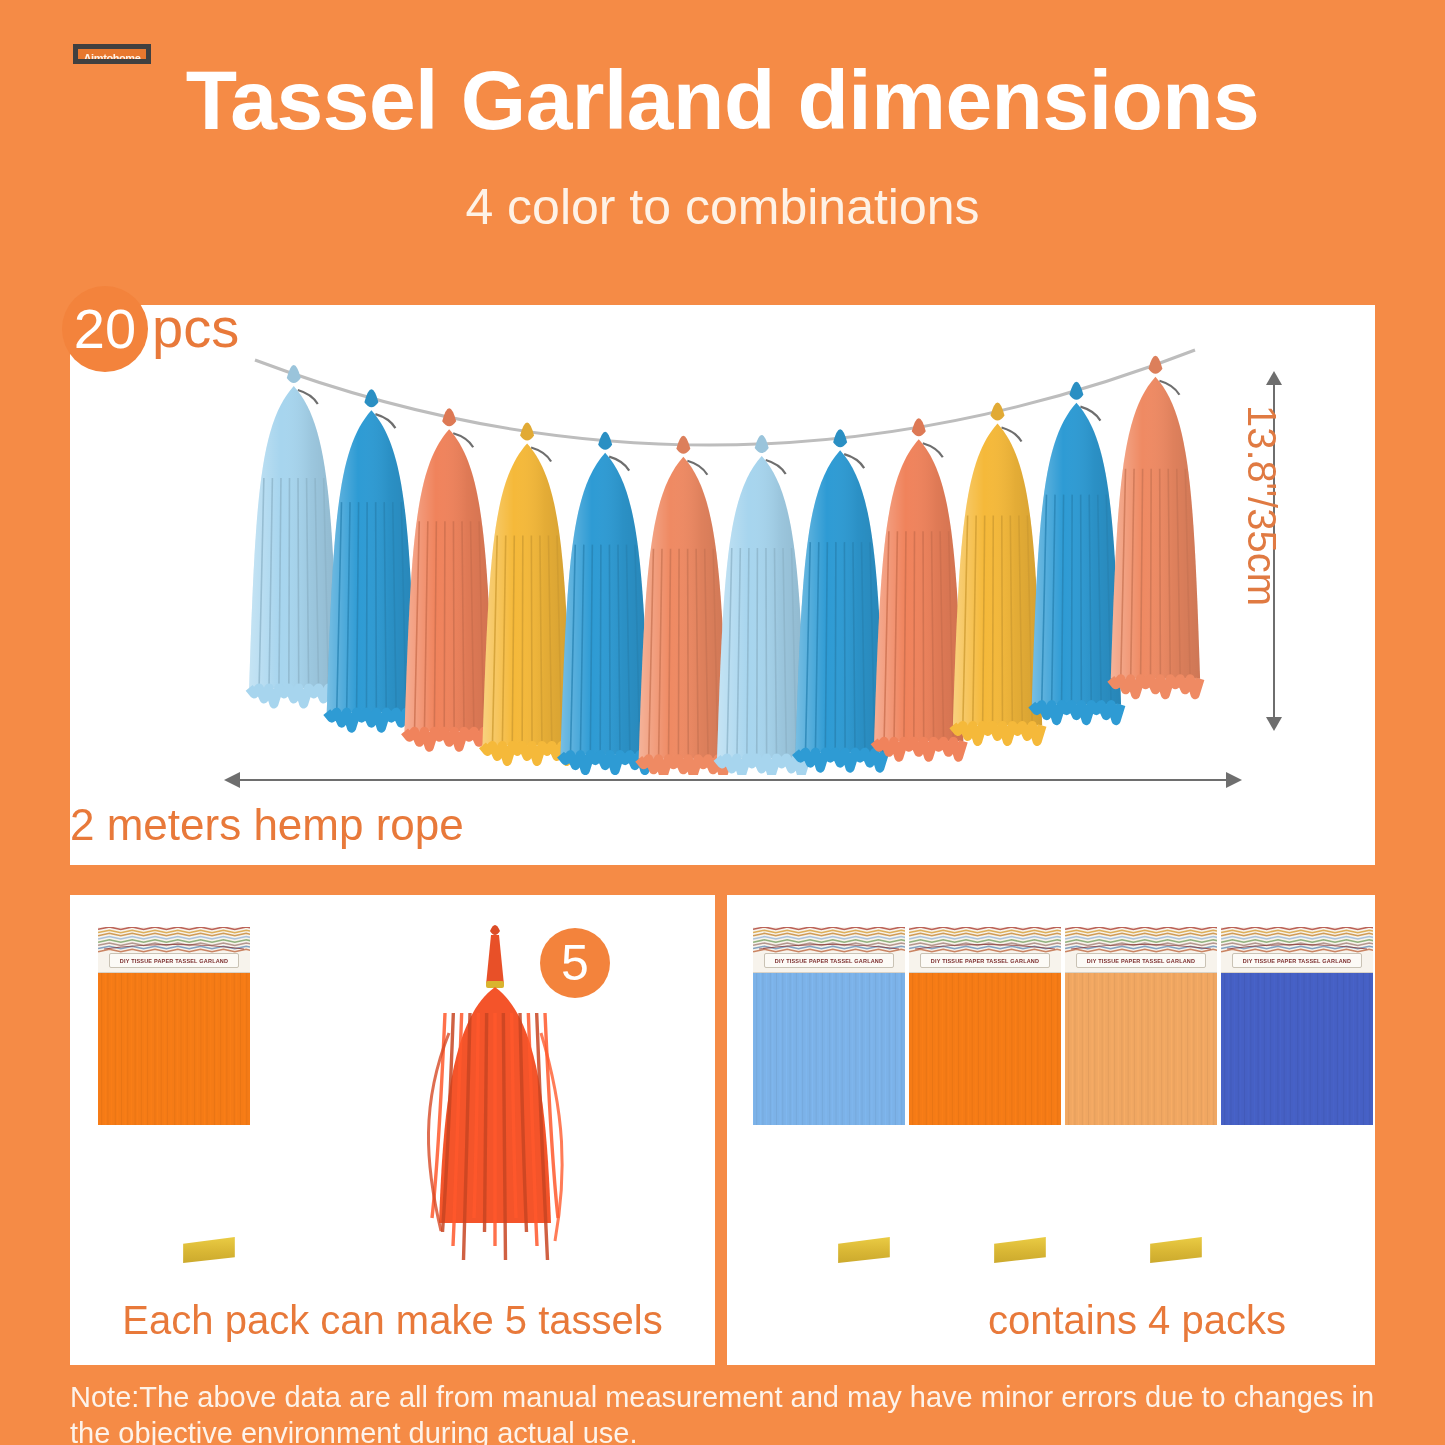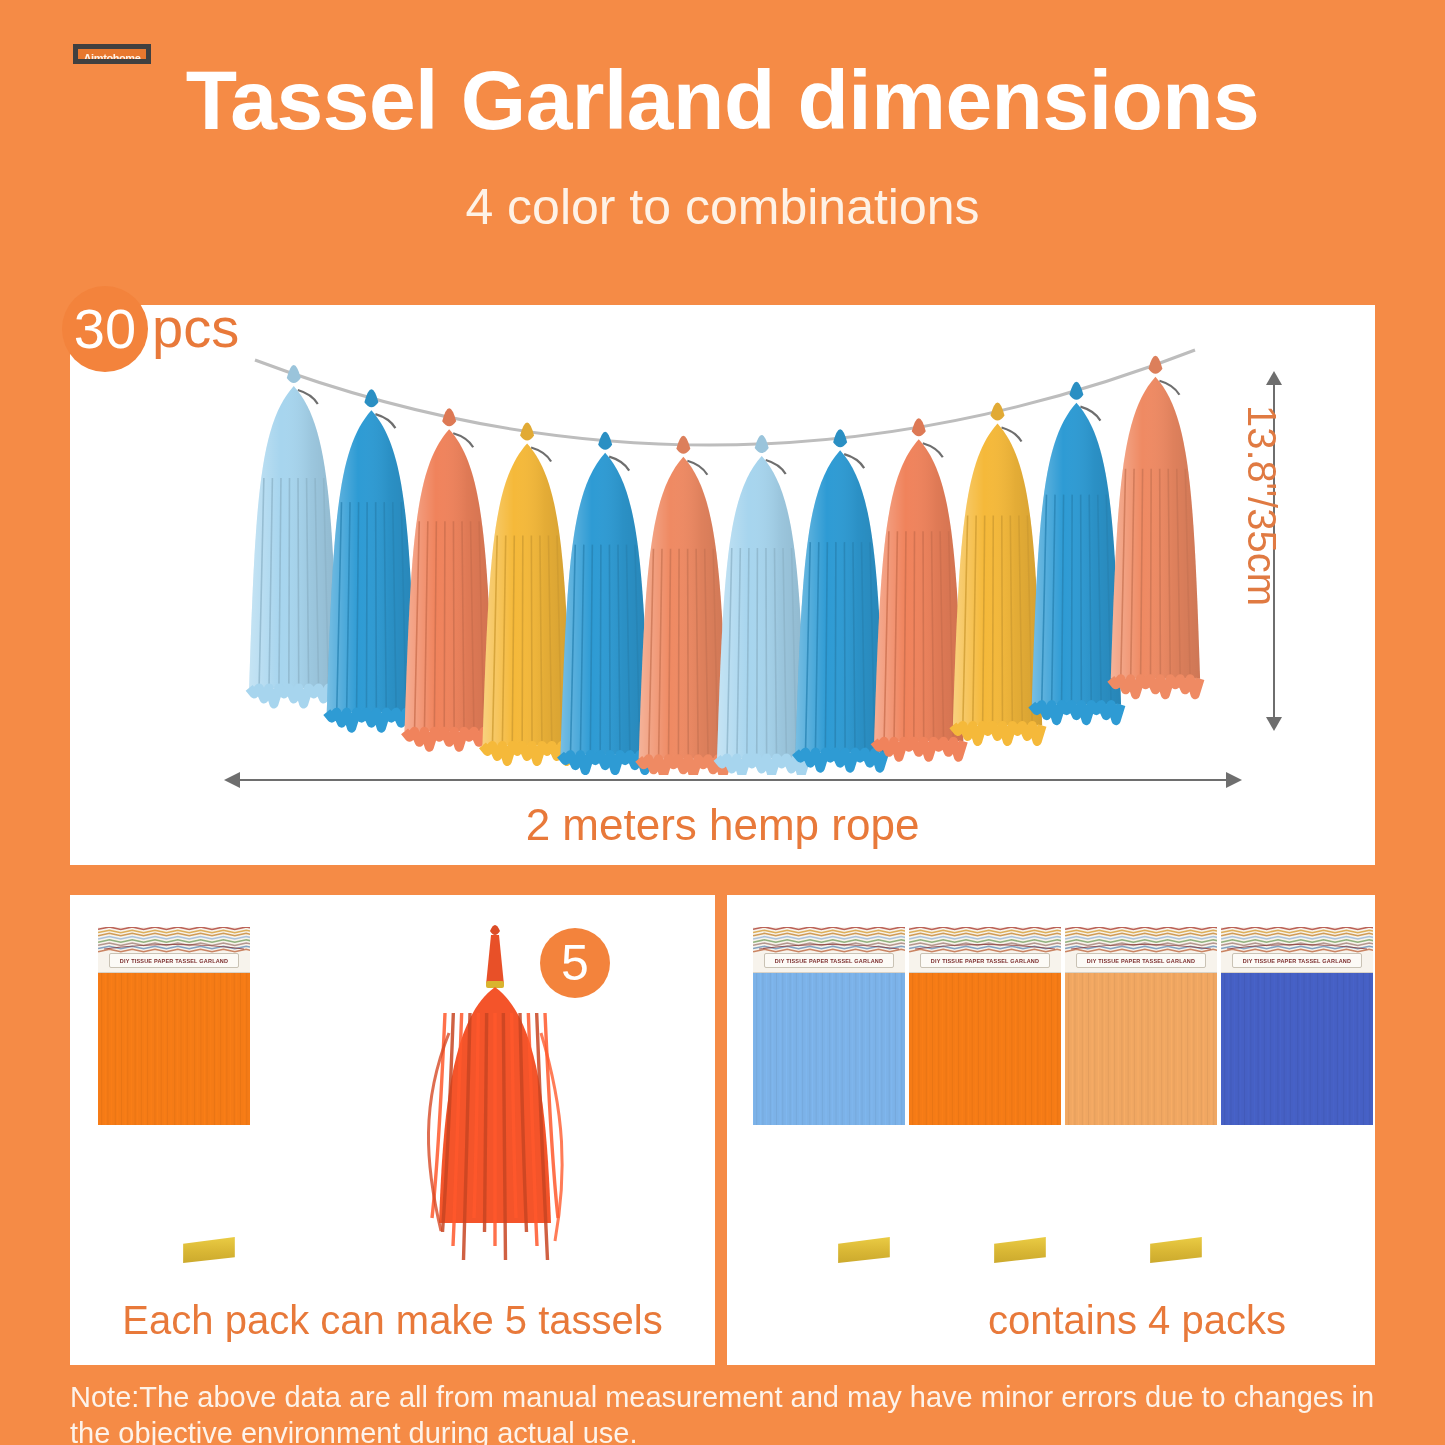--- a/index.html
+++ b/index.html
@@ -85,21 +85,21 @@
     width: 990px; height: 2px; background: #6E6E6E;
   }
   .dim-h-arrow-l, .dim-h-arrow-r {
     position: absolute; top: 467px; width: 0; height: 0;
     border-top: 8px solid transparent; border-bottom: 8px solid transparent;
   }
   .dim-h-arrow-l { left: 154px; border-right: 16px solid #6E6E6E; }
   .dim-h-arrow-r { left: 1156px; border-left: 16px solid #6E6E6E; }
   .dim-h-label {
     position: absolute; left: 0; top: 494px; width: 1305px;
-    text-align: center; color: #E8793A; font-size: 44px; line-height: 52px;
+    text-align: left; color: #E8793A; font-size: 44px; line-height: 52px;
   }
 
   
   .panel-bl {
     position: absolute; left: 70px; top: 895px;
     width: 645px; height: 470px; background: #FFFFFF;
   }
   .panel-br {
     position: absolute; left: 727px; top: 895px;
     width: 648px; height: 470px; background: #FFFFFF;
@@ -433,21 +433,21 @@
     <div class="dim-v-line"></div>
     <div class="dim-v-arrow-dn"></div>
     <div class="dim-v-label">13.8"/35cm</div>
 
     <div class="dim-h-arrow-l"></div>
     <div class="dim-h-line"></div>
     <div class="dim-h-arrow-r"></div>
     <div class="dim-h-label">2 meters hemp rope</div>
   </div>
 
-  <div class="badge-20">30</div>
+  <div class="badge-20">20</div>
   <div class="badge-20-pcs">pcs</div>
 
   <div class="panel-bl">
     <div class="pack" id="bl-pack" style="left:28px; top:32px; width:152px; height:348px;">
       <div class="pack-head">
         <svg class="chevrons" viewBox="0 0 100 26" preserveAspectRatio="none">
             <rect x="0" y="0" width="100" height="26" fill="#F8F4ED"></rect>
             <path d="M 0 2.4 L 7.5 0 L 15 2.4 L 22.5 0 L 30 2.4 L 37.5 0 L 45 2.4 L 52.5 0 L 60 2.4 L 67.5 0 L 75 2.4 L 82.5 0 L 90 2.4 L 97.5 0 L 105 2.4" fill="none" stroke="#B0483C" stroke-width="1.5" opacity="0.85"></path>
             <path d="M 0 5.6 L 7.5 3.2 L 15 5.6 L 22.5 3.2 L 30 5.6 L 37.5 3.2 L 45 5.6 L 52.5 3.2 L 60 5.6 L 67.5 3.2 L 75 5.6 L 82.5 3.2 L 90 5.6 L 97.5 3.2 L 105 5.6" fill="none" stroke="#D8A23F" stroke-width="1.5" opacity="0.85"></path>
             <path d="M 0 8.8 L 7.5 6.4 L 15 8.8 L 22.5 6.4 L 30 8.8 L 37.5 6.4 L 45 8.8 L 52.5 6.4 L 60 8.8 L 67.5 6.4 L 75 8.8 L 82.5 6.4 L 90 8.8 L 97.5 6.4 L 105 8.8" fill="none" stroke="#C98C3C" stroke-width="1.5" opacity="0.85"></path>

